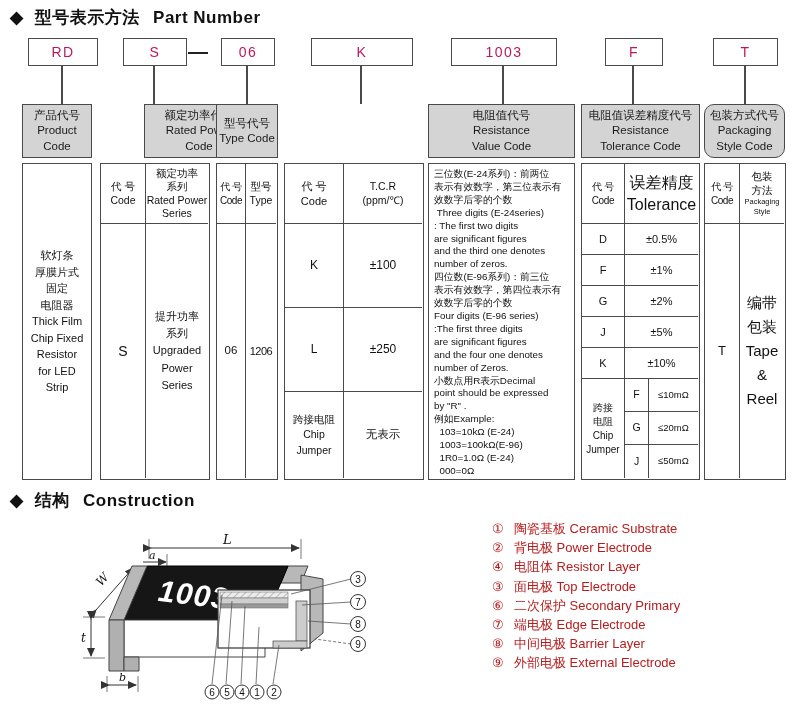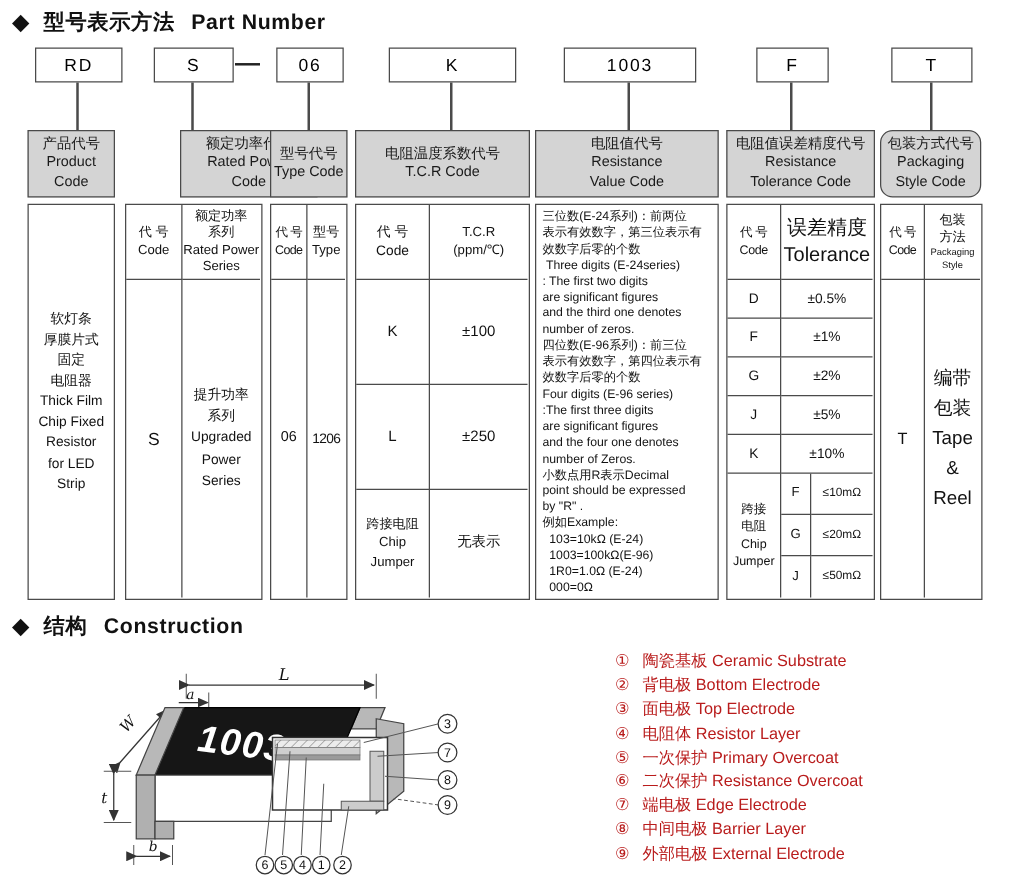--- a/index.html
+++ b/index.html
@@ -3,21 +3,21 @@
 <meta charset="utf-8">
 <style>
   html,body{margin:0;padding:0;background:#fff;}
   .page{position:relative;width:809px;height:707px;background:#ffffff;
         font-family:"Liberation Sans",sans-serif;color:#111;overflow:hidden;}
   .abs{position:absolute;}
   .sec-title{position:absolute;font-size:17px;font-weight:bold;color:#111;letter-spacing:0.5px;}
   .sec-title .en{margin-left:8px;}
   .codebox{position:absolute;height:26px;border:1.5px solid #4a4a4a;background:#fff;
            display:flex;align-items:center;justify-content:center;font-size:14px;
-           letter-spacing:1.5px;color:#000000;}
+           letter-spacing:1.5px;color:#be185d;}
   .dash{position:absolute;font-size:20px;font-weight:900;color:#222;}
   .vline{position:absolute;width:1.5px;background:#4a4a4a;top:66px;height:38px;}
   .hdrbox{position:absolute;top:104px;height:54px;background:#d4d4d4;border:1.5px solid #4a4a4a;
           display:flex;align-items:center;justify-content:center;text-align:center;
           white-space:pre-line;font-size:11.5px;line-height:1.34;color:#1a1a1a;box-sizing:border-box;}
   .colbox{position:absolute;top:163px;height:317px;border:1.6px solid #4a4a4a;background:#fff;box-sizing:border-box;}
   .cell{position:absolute;display:flex;align-items:center;justify-content:center;
         text-align:center;white-space:pre-line;color:#111;box-sizing:border-box;line-height:1.32;}
   .br{border-right:1.2px solid #4a4a4a;}
   .bb{border-bottom:1.2px solid #4a4a4a;}
@@ -55,22 +55,20 @@
   <div class="vline" style="left:744px;"></div>
 
   <div class="hdrbox" style="left:22px;width:70px;">产品代号
 Product
 Code</div>
   <div class="hdrbox" style="left:100px;width:110px;margin-left:44px;">额定功率代号
 Rated Power
 Code</div>
   <div class="hdrbox" style="left:216px;width:62px;">型号代号
 Type Code</div>
-  <div class="hdrbox" style="left:284px;width:140px;">电阻温度系数代号
-T.C.R  Code</div>
   <div class="hdrbox" style="left:428px;width:147px;">电阻值代号
 Resistance
 Value Code</div>
   <div class="hdrbox" style="left:581px;width:119px;">电阻值误差精度代号
 Resistance
 Tolerance Code</div>
   <div class="hdrbox" style="left:704px;width:81px;border-radius:10px;">包装方式代号
 Packaging
 Style Code</div>
 
@@ -282,23 +280,22 @@
     <circle cx="167" cy="177" r="7" fill="#fff" stroke="#333" stroke-width="1"></circle>
     <text x="167" y="180.5" font-size="10" text-anchor="middle" fill="#111">4</text>
     <circle cx="182" cy="177" r="7" fill="#fff" stroke="#333" stroke-width="1"></circle>
     <text x="182" y="180.5" font-size="10" text-anchor="middle" fill="#111">1</text>
     <circle cx="199" cy="177" r="7" fill="#fff" stroke="#333" stroke-width="1"></circle>
     <text x="199" y="180.5" font-size="10" text-anchor="middle" fill="#111">2</text>
   </svg>
 
   <div class="legend">
     <div class="legend-item"><span class="num">①</span><span>陶瓷基板 Ceramic Substrate</span></div>
-    <div class="legend-item"><span class="num">②</span><span>背电极 Bottom Electrode</span></div>
+    <div class="legend-item"><span class="num">②</span><span>背电极 Power Electrode</span></div>
+    <div class="legend-item"><span class="num">④</span><span>电阻体 Resistor Layer</span></div>
     <div class="legend-item"><span class="num">③</span><span>面电极 Top Electrode</span></div>
-    <div class="legend-item"><span class="num">④</span><span>电阻体 Resistor Layer</span></div>
-    <div class="legend-item"><span class="num">⑤</span><span>一次保护 Primary Overcoat</span></div>
-    <div class="legend-item"><span class="num">⑥</span><span>二次保护 Resistance Overcoat</span></div>
+    <div class="legend-item"><span class="num">⑥</span><span>二次保护 Secondary Primary</span></div>
     <div class="legend-item"><span class="num">⑦</span><span>端电极 Edge Electrode</span></div>
     <div class="legend-item"><span class="num">⑧</span><span>中间电极 Barrier Layer</span></div>
     <div class="legend-item"><span class="num">⑨</span><span>外部电极 External Electrode</span></div>
   </div>
 
 </div>
 
 </body></html>

